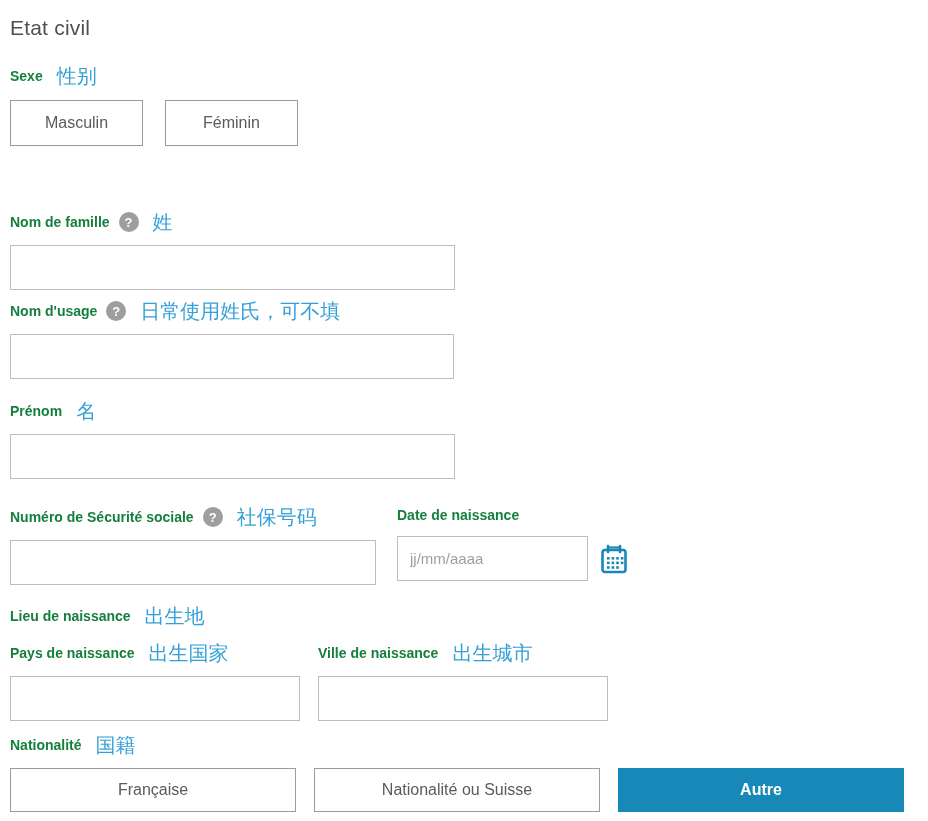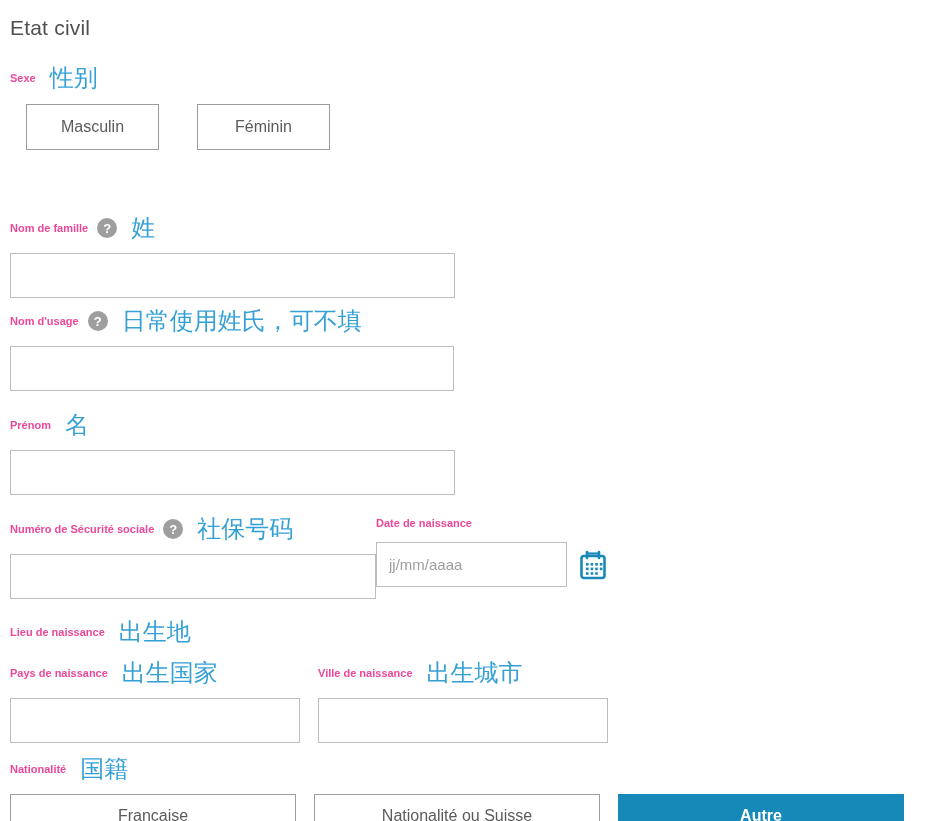--- a/index.html
+++ b/index.html
@@ -14,24 +14,24 @@
 
   h1.page-title {
     font-size: 21px; font-weight: 400; color: #4f4f4f;
     letter-spacing: 0.2px;
   }
 
   .label-row {
     display: flex; align-items: center;
   }
   .lbl {
-    font-size: 11px; font-weight: 700; color: #ec4899;
+    font-size: 14px; font-weight: 700; color: #15803d;
   }
   .zh {
-    font-size: 24px; color: #35a0d6; margin-left: 14px;
+    font-size: 20px; color: #35a0d6; margin-left: 14px;
     font-weight: 400; line-height: 1;
   }
   .help {
     width: 20px; height: 20px; border-radius: 50%;
     background: #9e9e9e; color: #ffffff;
     font-size: 13px; font-weight: 700;
     display: inline-flex; align-items: center; justify-content: center;
     margin-left: 9px; cursor: pointer; flex: 0 0 auto;
   }
 
@@ -51,30 +51,30 @@
     padding: 0 8px; line-height: 1.25;
   }
   button.choice.selected {
     background: #1789b8; border: 1px solid #1789b8;
     color: #ffffff; font-weight: 700;
   }
 
   
   .sec-sexe { margin-top: 26px; }
   .sec-sexe .btn-row { margin-top: 14px; display: flex; gap: 22px; }
-  .sec-sexe button.choice { width: 133px; margin-left: 16px; }
+  .sec-sexe button.choice { width: 133px; }
 
   .row-noms { margin-top: 66px; display: flex; gap: 11px; flex-direction: column; }
   .col-left-wide { width: 445px; }
   .col-right-wide { width: 444px; }
   .row-noms input.txt, .sec-prenom input.txt { margin-top: 13px; }
 
   .sec-prenom { margin-top: 22px; width: 445px; }
 
-  .row-numero { margin-top: 22px; display: flex; }
+  .row-numero { margin-top: 28px; display: flex; gap: 21px; }
   .col-secu { width: 366px; }
   .col-secu input.txt { margin-top: 13px; }
   .col-date { width: 460px; }
   .date-line { display: flex; align-items: center; margin-top: 13px; }
   .col-date input.txt { width: 191px; }
   .cal-btn { background: none; border: none; cursor: pointer; margin-left: 11px; padding: 0; line-height: 0; }
 
   .sec-lieu { margin-top: 21px; }
   .sec-lieu .btn-row { margin-top: 15px; display: flex; }
   .sec-lieu button.choice { width: 290px; height: 82px; }

